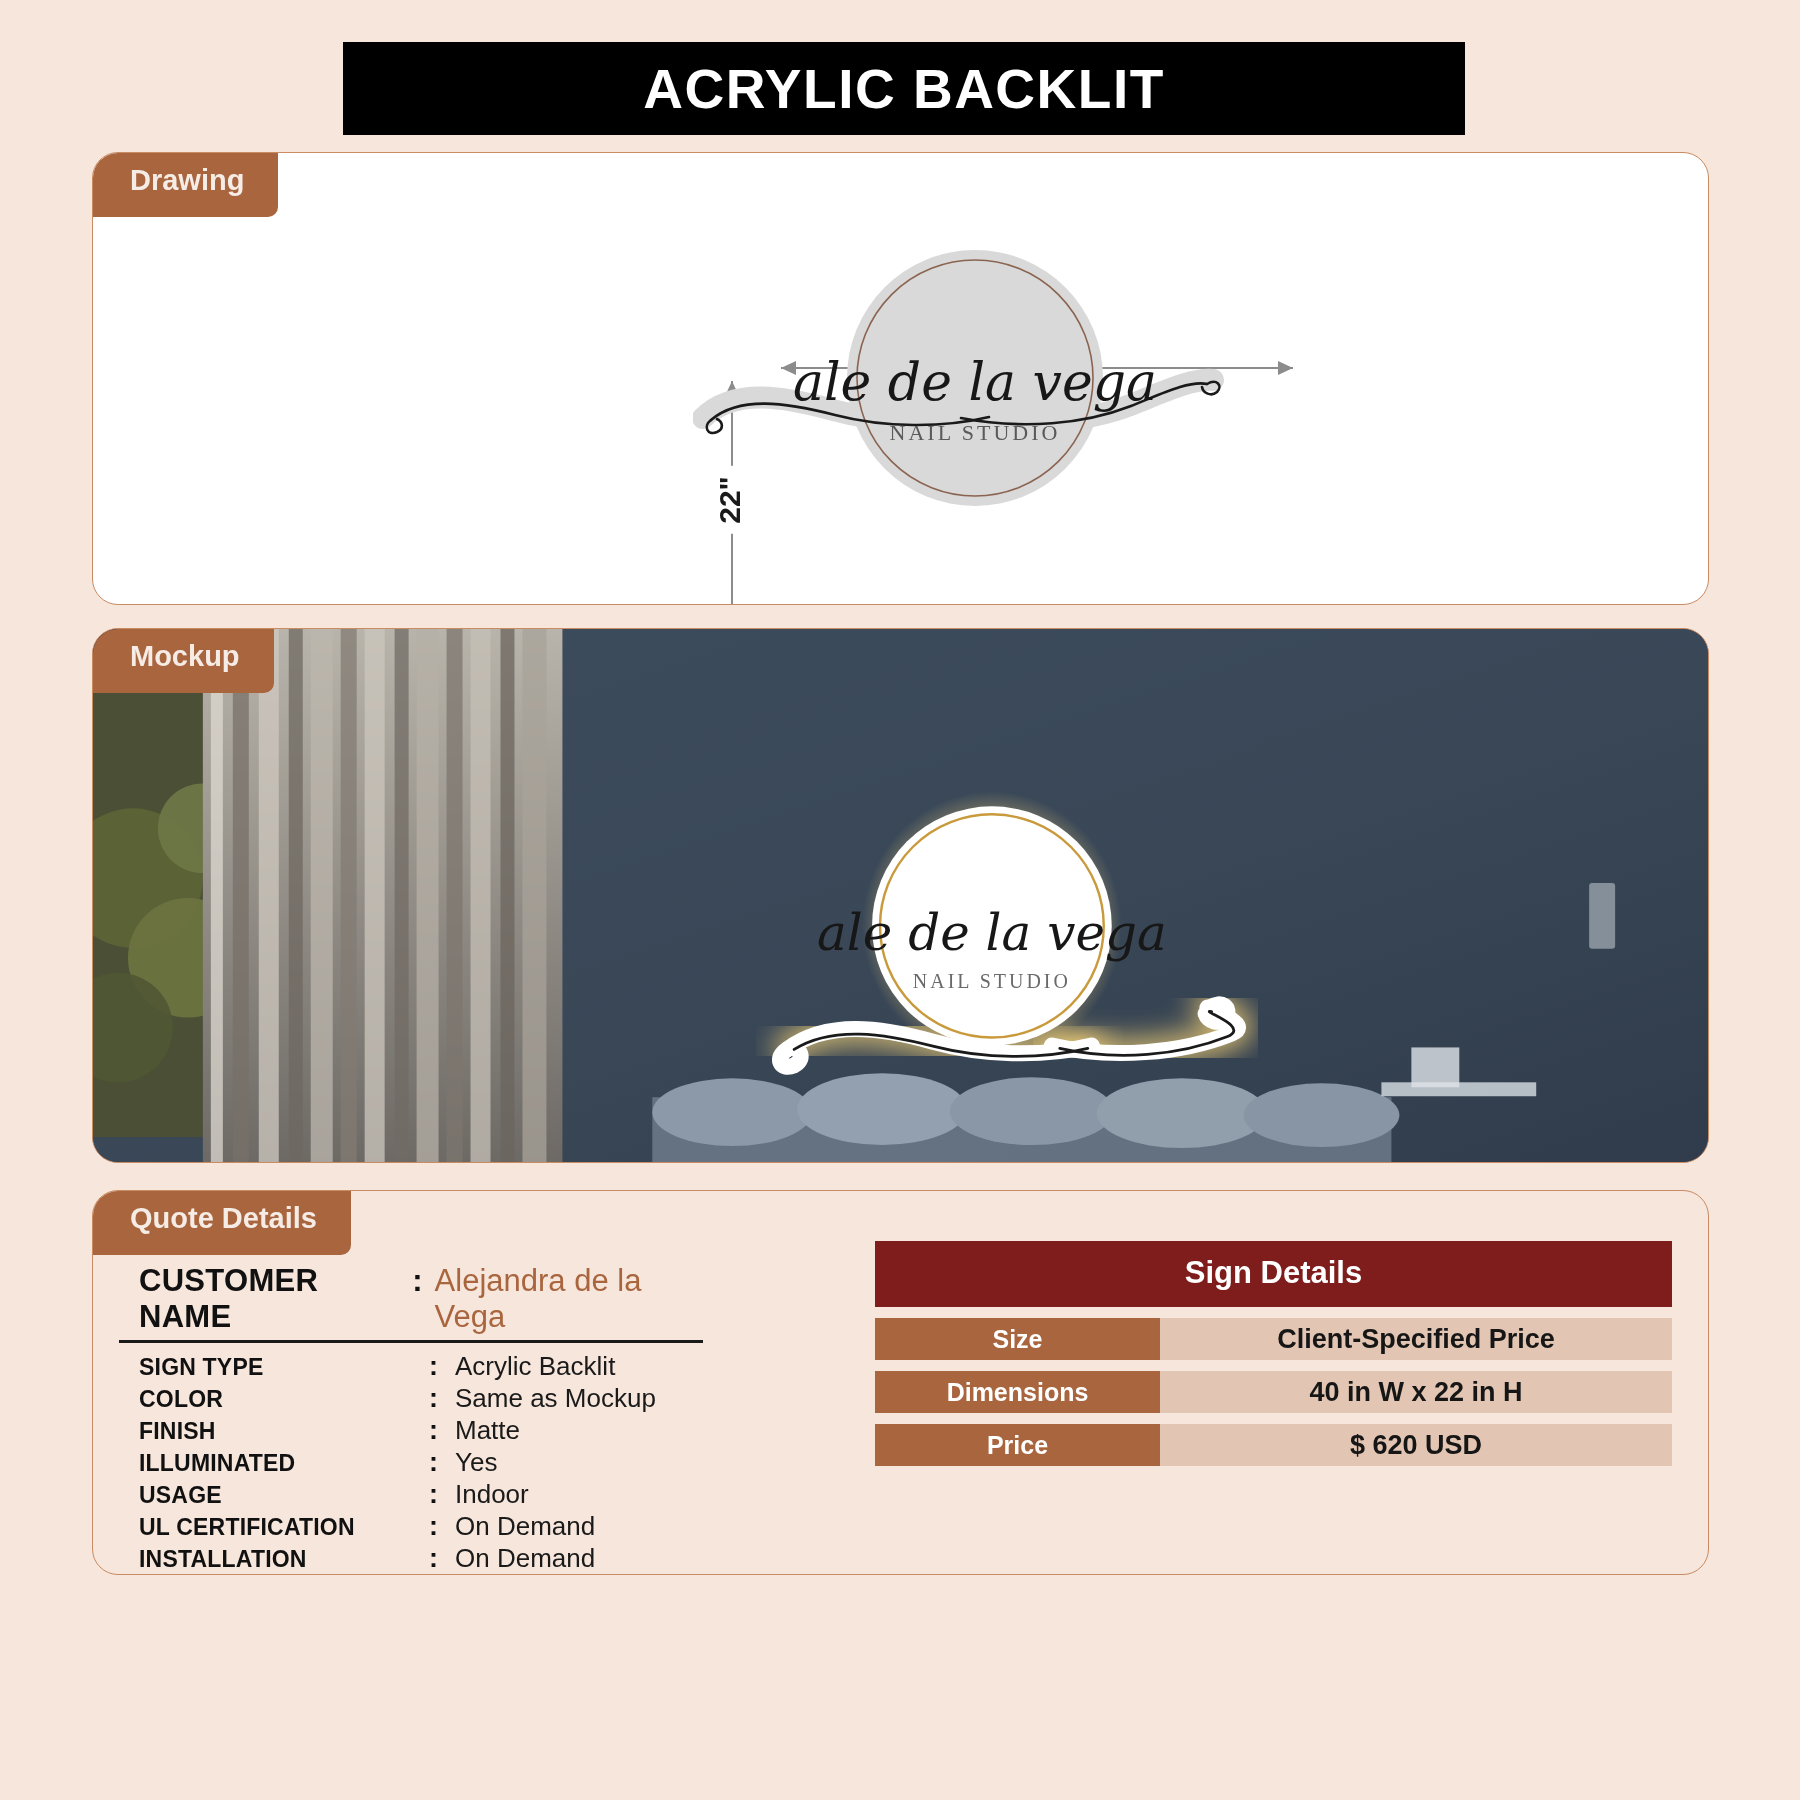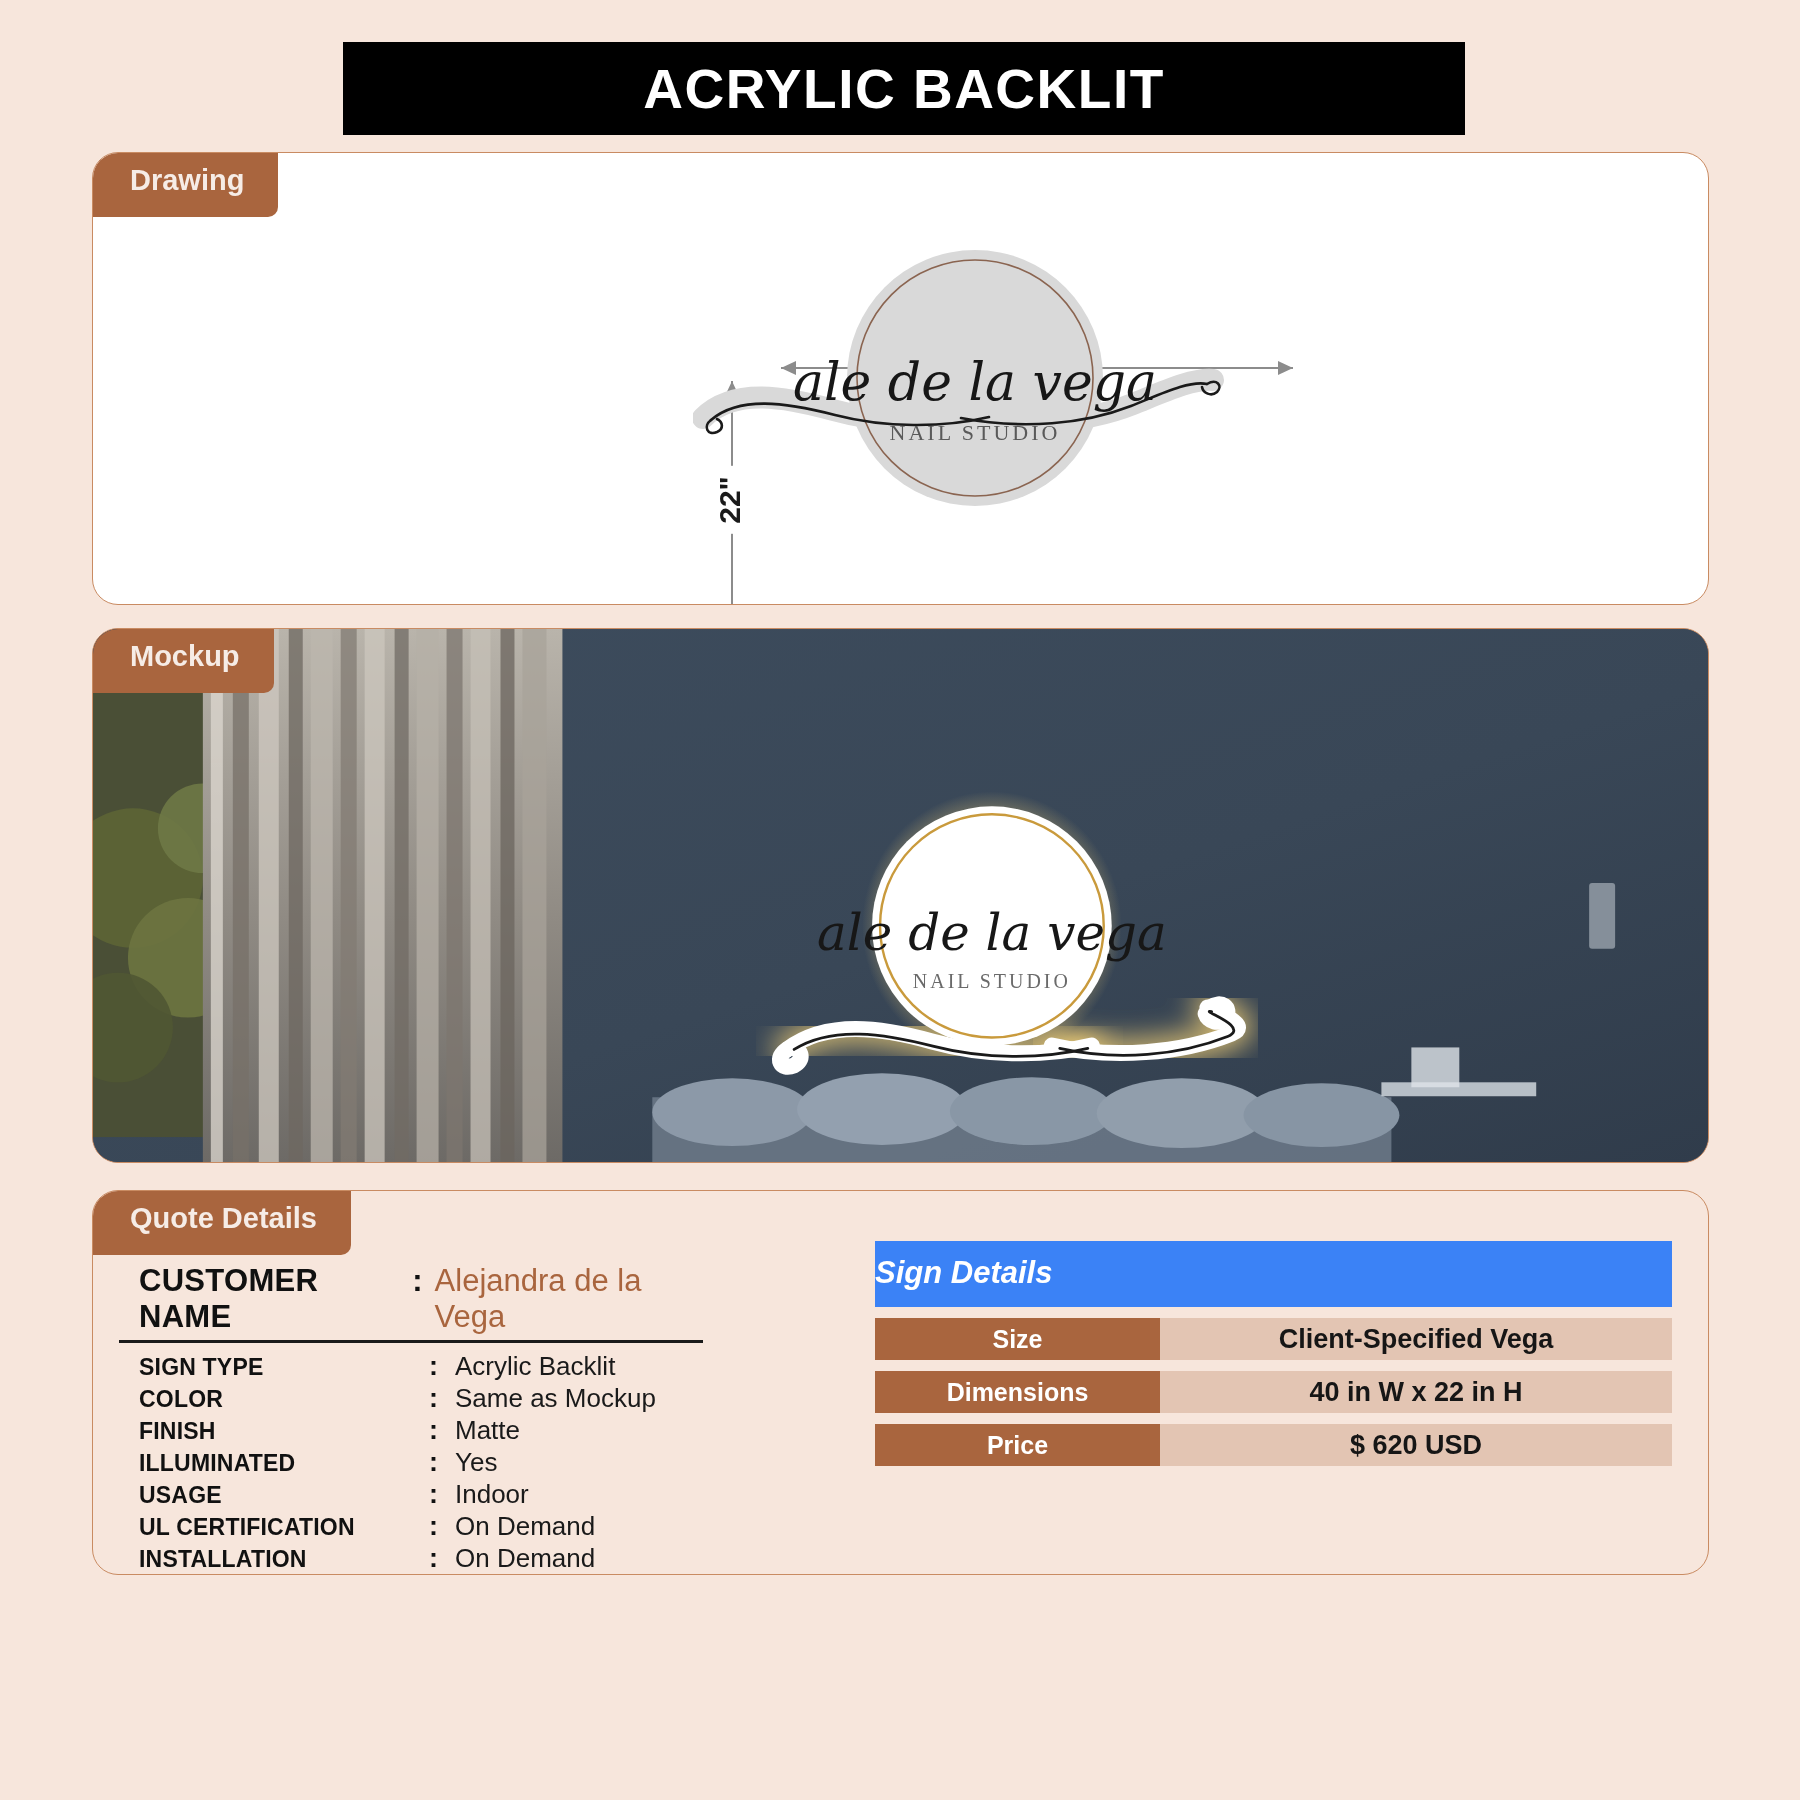--- a/index.html
+++ b/index.html
@@ -244,28 +244,27 @@
     color: #1a1a1a;
   }
 
   
   .quote-right {
     flex: 1;
     padding: 50px 40px 0 18px;
   }
 
   .sd-header {
-    background: #3b82f6;
+    background: #7f1d1d;
     color: #ffffff;
     font-size: 31px;
     font-weight: bold;
-    text-align: left;
+    text-align: center;
     padding: 14px 0 16px;
     width: 100%;
-    font-style: italic;
   }
   .sd-row {
     display: flex;
     margin-top: 11px;
     height: 42px;
   }
   .sd-key {
     width: 285px;
     background: #a9653e;
     color: #ffffff;
@@ -469,21 +468,21 @@
           </div>
 
         </div>
       </div>
 
       <div class="quote-right">
         <div class="sd-header">Sign Details</div>
 
         <div class="sd-row">
           <div class="sd-key">Size</div>
-          <div class="sd-val">Client-Specified Vega</div>
+          <div class="sd-val">Client-Specified Price</div>
         </div>
         <div class="sd-row">
           <div class="sd-key">Dimensions</div>
           <div class="sd-val">40 in W x 22 in H</div>
         </div>
         <div class="sd-row">
           <div class="sd-key">Price</div>
           <div class="sd-val">$ 620 USD</div>
         </div>
       </div>

